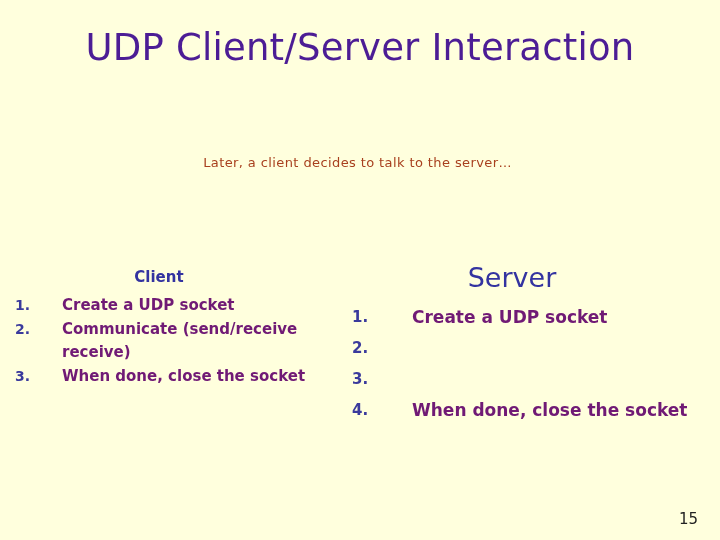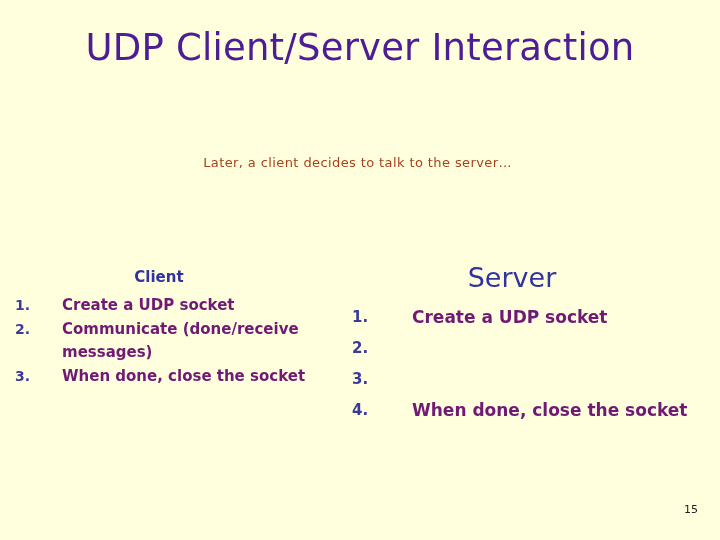--- a/index.html
+++ b/index.html
@@ -128,24 +128,24 @@
   .col-server .step-text {
     font-size: 17px;
     line-height: 29px;
     max-width: 280px;
   }
 
   
   .page-number {
     position: absolute;
     right: 22px;
-    bottom: 24px;
+    bottom: 12px;
     color: #222222;
     font-family: "DejaVu Sans", sans-serif;
-    font-size: 11px;
+    font-size: 15px;
     font-weight: 400;
   }
 </style>
 </head>
 <body>
 
 <div class="slide">
 
   <div class="slide-title">UDP Client/Server Interaction</div>
 
@@ -153,21 +153,21 @@
 
   <div class="col col-client">
     <div class="col-heading">Client</div>
     <ul class="steps">
       <li class="step">
         <span class="step-num">1.</span>
         <span class="step-text">Create a UDP socket</span>
       </li>
       <li class="step">
         <span class="step-num">2.</span>
-        <span class="step-text">Communicate (done/receive messages)</span>
+        <span class="step-text">Communicate (send/receive receive)</span>
       </li>
       <li class="step">
         <span class="step-num">3.</span>
         <span class="step-text">When done, close the socket</span>
       </li>
     </ul>
   </div>
 
   <div class="col col-server">
     <div class="col-heading">Server</div>

